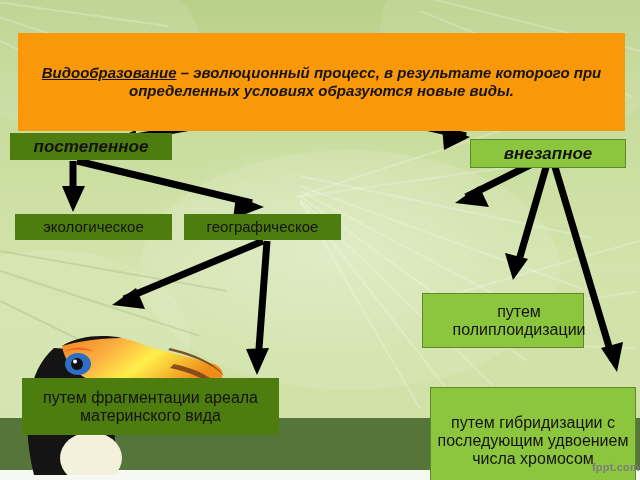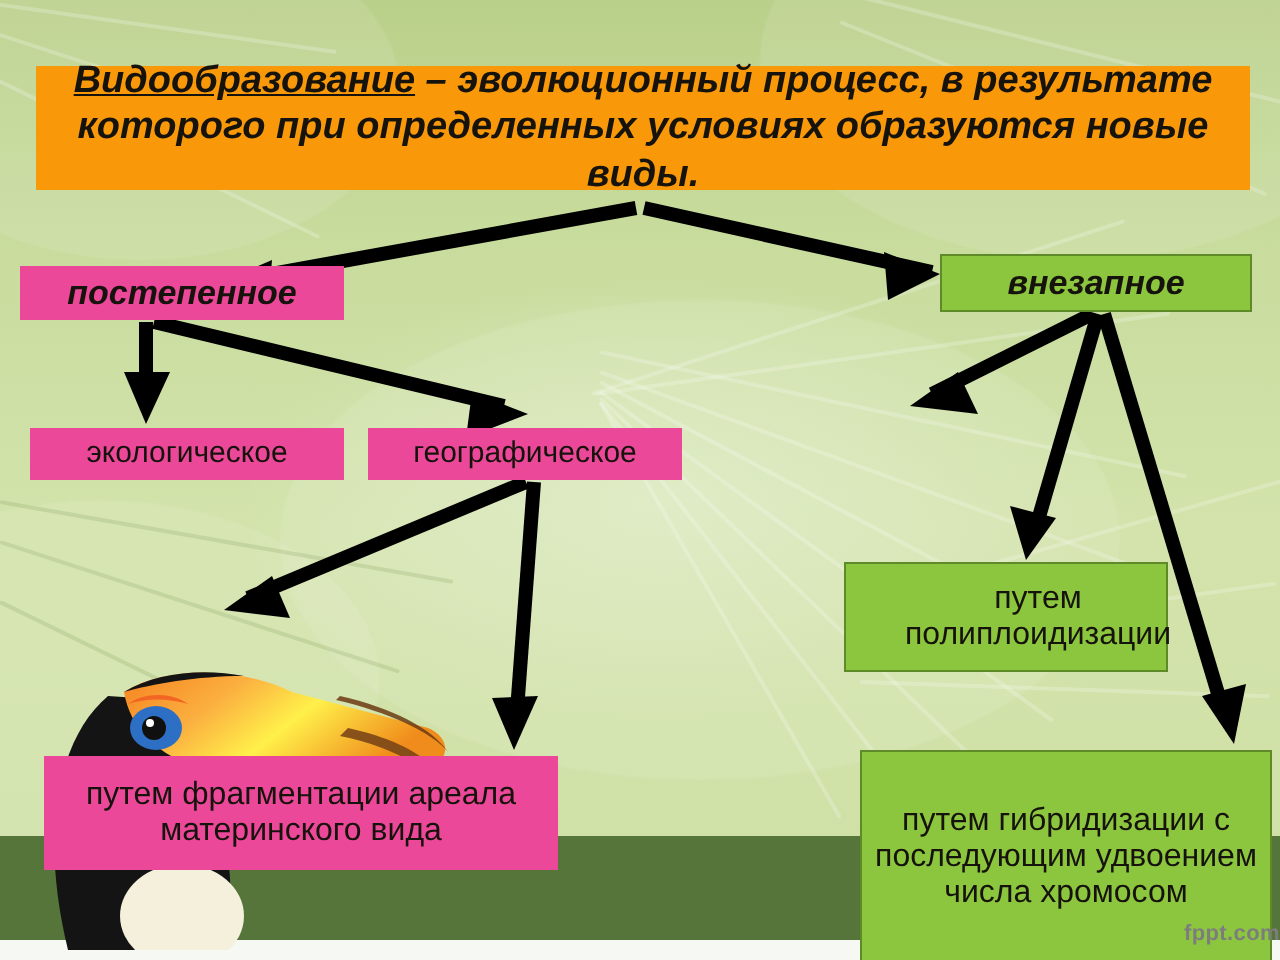--- a/index.html
+++ b/index.html
@@ -42,26 +42,26 @@
   
   #toucan{position:absolute;left:18px;top:330px;width:215px;height:145px;}
   
   #arrows{position:absolute;left:0;top:0;width:640px;height:480px;}
   
   .box{
     position:absolute;box-sizing:border-box;
     display:flex;align-items:center;justify-content:center;
     text-align:center;color:#16130d;line-height:1.12;
   }
-  .orange{background:#ec4899;}
-  .green{background:#8cc63f;border:1px solid #5f8a2a;}
+  .orange{background:#4d7c0f;}
+  .green{background:#8cc63f;border:1px solid #5f8a2a;margin-top:12px;}
   .title{
-    left:18px;top:33px;width:607px;height:62px;
+    left:18px;top:33px;width:607px;height:98px;
     background:#f9990a;
-    font-weight:bold;font-style:italic;font-size:19px;
+    font-weight:bold;font-style:italic;font-size:15px;
     padding:4px 14px;line-height:1.22;
   }
   .title u{text-decoration:underline;}
   .lab-gradual{
     left:10px;top:133px;width:162px;height:27px;
     font-weight:bold;font-style:italic;font-size:17px;
   }
   .lab-sudden{
     left:470px;top:127px;width:156px;height:29px;
     font-weight:bold;font-style:italic;font-size:17px;

